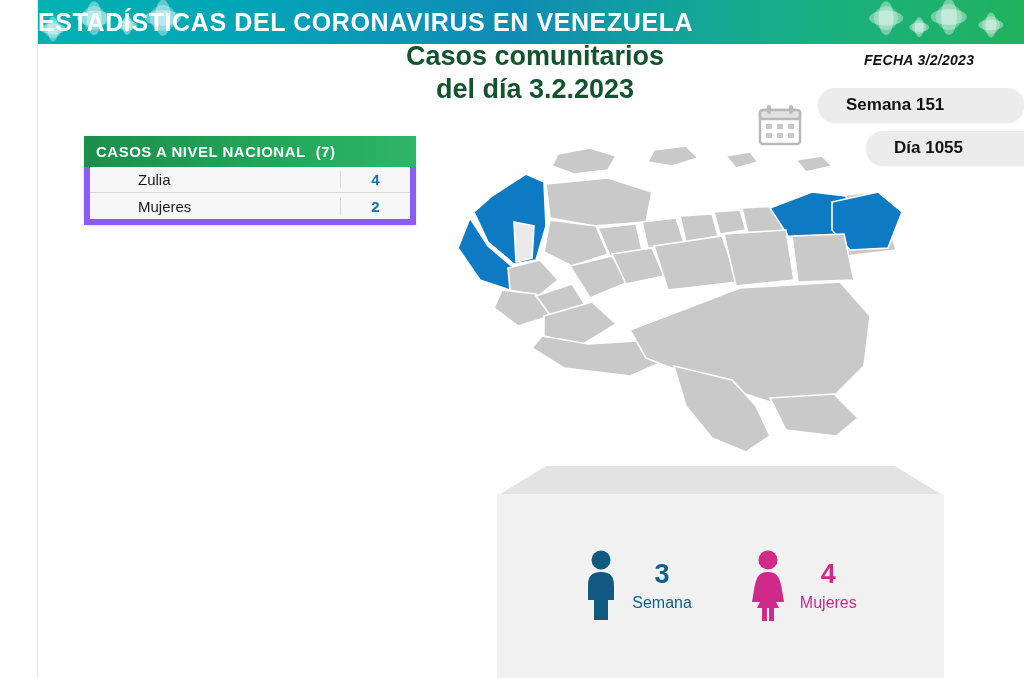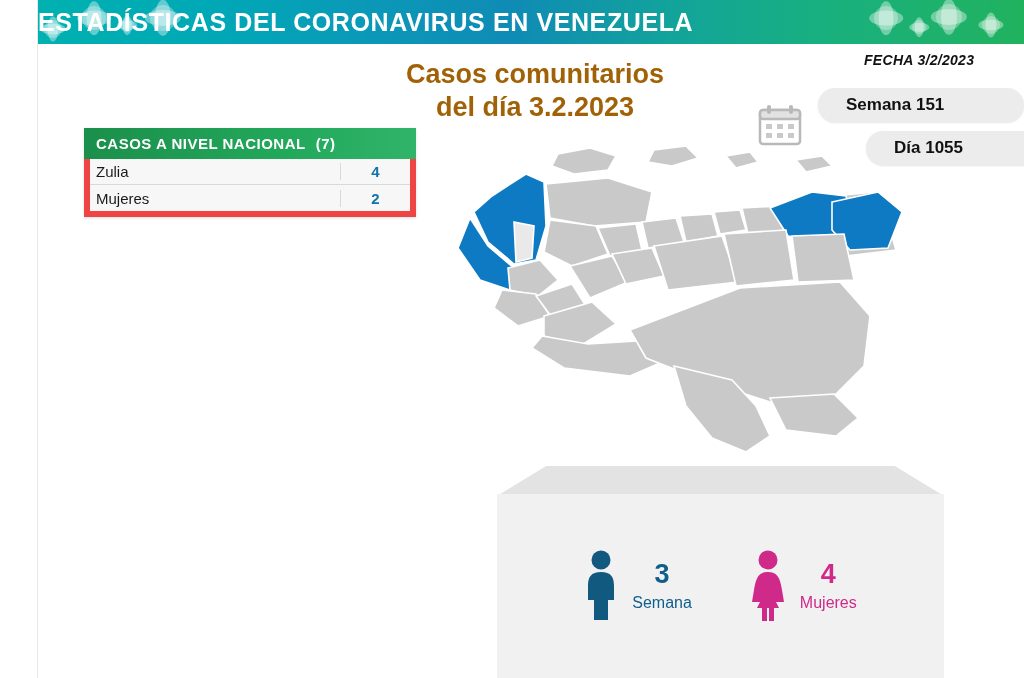--- a/index.html
+++ b/index.html
@@ -58,24 +58,24 @@
     position: absolute;
     left: 0; top: 0;
     width: 38px; height: 678px;
     background: #ffffff;
     border-right: 1px solid #e8e8e8;
   }
 
   
   .subtitle {
     position: absolute;
-    left: 380px; top: 58px;
+    left: 380px; top: 40px;
     width: 310px;
     text-align: center;
-    color: #a16207;
+    color: #14532d;
     font-size: 27px;
     font-weight: bold;
     line-height: 33px;
   }
 
   
   .fecha {
     position: absolute;
     left: 828px; top: 52px;
     font-size: 14px;
@@ -107,23 +107,23 @@
     color: #111111;
     box-shadow: 0 1px 2px rgba(0,0,0,0.10);
     text-align: right;
   }
   .pill-semana { left: 818px; top: 88px; width: 206px; }
   .pill-dia    { left: 866px; top: 131px; width: 206px; }
 
   
   .table-card {
     position: absolute;
-    left: 84px; top: 128px;
+    left: 84px; top: 136px;
     width: 332px;
-    background: #ef4444;
+    background: #8b5cf6;
     box-shadow: 0 1px 3px rgba(0,0,0,0.13);
     padding-bottom: 6px;
   }
   .table-head {
     height: 31px;
     background: linear-gradient(90deg, #1b8f4b 0%, #22a85b 60%, #2fb469 100%);
     color: #ffffff;
     font-size: 15px;
     font-weight: bold;
     letter-spacing: 0.5px;
@@ -139,20 +139,21 @@
     border-bottom: 1px solid #d9d9d9;
     background: #f7f7f7;
     margin: 0 6px;
   }
   .trow:last-child { border-bottom: none; }
   .trow .state {
     flex: 1;
     font-size: 15px;
     color: #1a1a1a;
     padding-left: 6px;
+    margin-left: 42px;
   }
   .trow .val {
     width: 70px;
     text-align: center;
     font-size: 15px;
     font-weight: bold;
     color: #1273a8;
     border-left: 1px solid #d9d9d9;
   }
 

